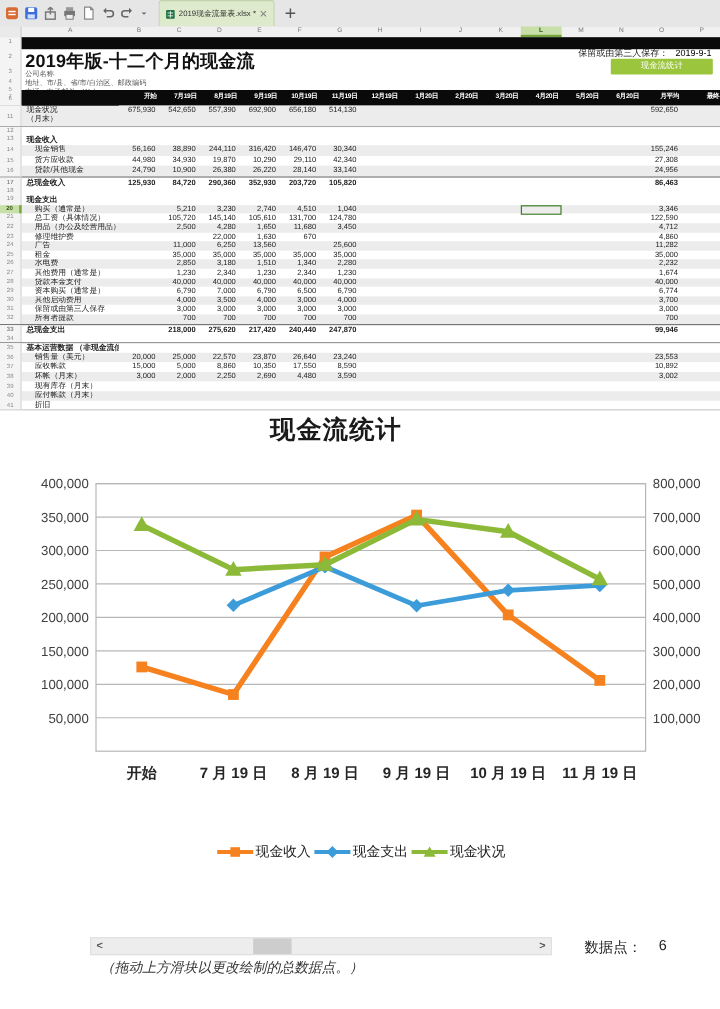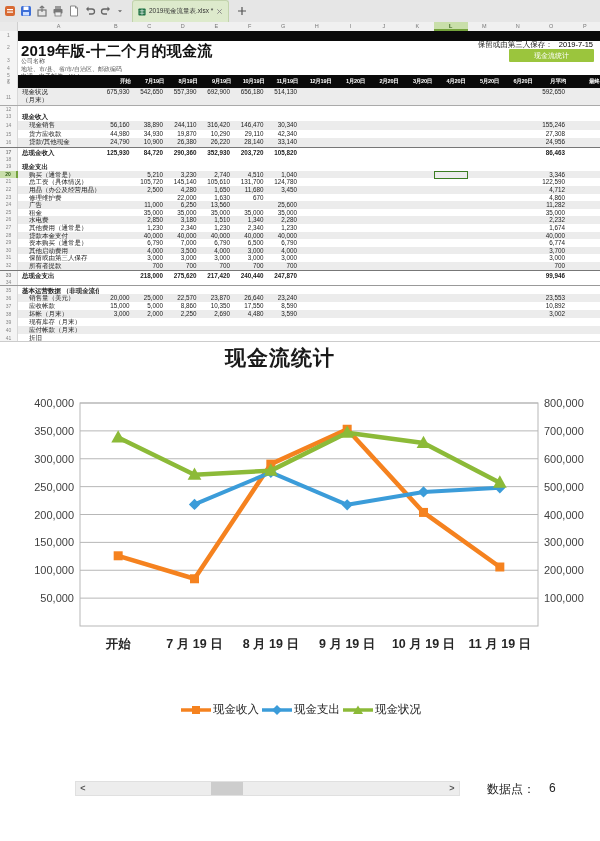--- a/index.html
+++ b/index.html
@@ -139,21 +139,21 @@
       <div class="colletter sel" style="left: 434px; width: 33.5px;">L</div>
       <div class="colletter" style="left: 467.5px; width: 33.5px;">M</div>
       <div class="colletter" style="left: 501px; width: 33.5px;">N</div>
       <div class="colletter" style="left: 534.5px; width: 33.5px;">O</div>
       <div class="colletter" style="left: 568px; width: 33.5px;">P</div>
     </div>
   <div id="rowstripTop"></div>
 
   <div id="blackbar1"></div>
   <div id="sheet-title">2019年版-十二个月的现金流</div>
-  <div id="fiscal"><span>保留或由第三人保存：</span><span class="fv">2019-7-15</span></div>
+  <div id="fiscal"><span>保留或由第三人保存：</span><span class="fv">2019-9-1</span></div>
   <div class="infoline" style="top:57px">公司名称</div>
   <div class="infoline" style="top:64.5px">地址、市/县、省/市/自治区、邮政编码</div>
   <div class="infoline" style="top:72px">电话、电子邮件、Web</div>
   <div id="chart-btn">现金流统计</div>
 
   <div id="table">
       <div class="srow r-hdr r-7" style="height: 13px; line-height: 13px;">
         <div class="numcell" style="line-height: 13px;">7</div>
         <div class="labelcell"></div>
         <div class="cell">开始</div>
@@ -845,20 +845,21 @@
       </div>
     </div>
 
   <div id="slider">
     <div class="sarrow" id="sarrow-left">&lt;</div>
     <div id="sthumb"></div>
     <div class="sarrow" id="sarrow-right">&gt;</div>
   </div>
   <div id="dp-label">数据点：</div>
   <div id="dp-value">6</div>
+  <div id="hint">（拖动上方滑块以更改绘制的总数据点。）</div>
 
 <div class="rnumTop" style="top: 31.5px;">1</div>
     <div class="rnumTop" style="top: 44px;">2</div>
     <div class="rnumTop" style="top: 57px;">3</div>
     <div class="rnumTop" style="top: 64.5px;">4</div>
     <div class="rnumTop" style="top: 71.5px;">5</div>
     <div class="rnumTop" style="top: 78.5px;">6</div>
   </div>
 
 </body></html>

